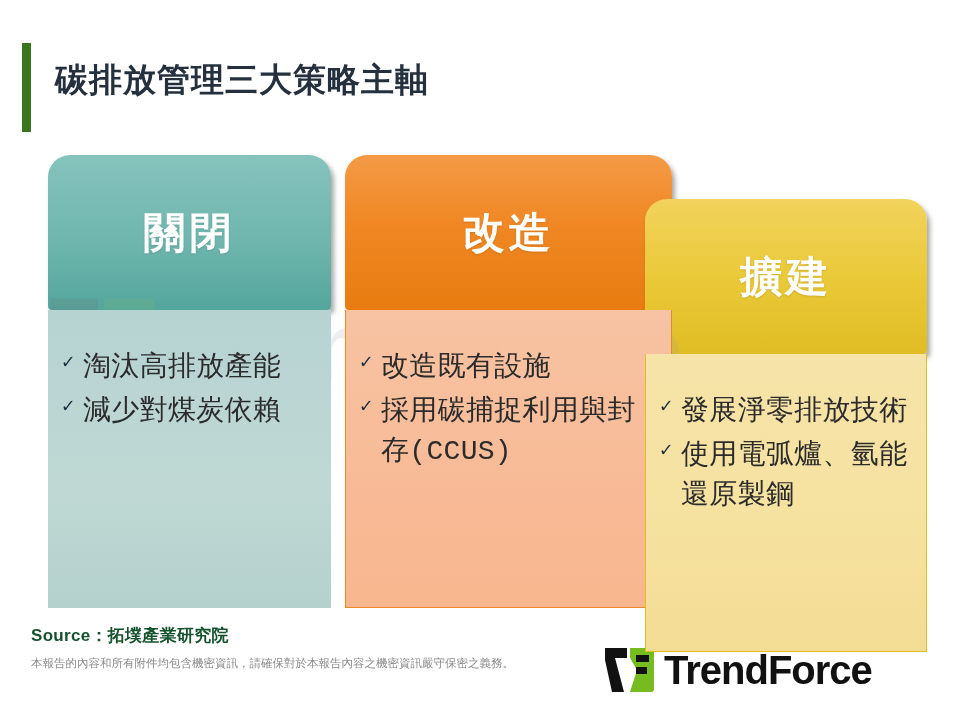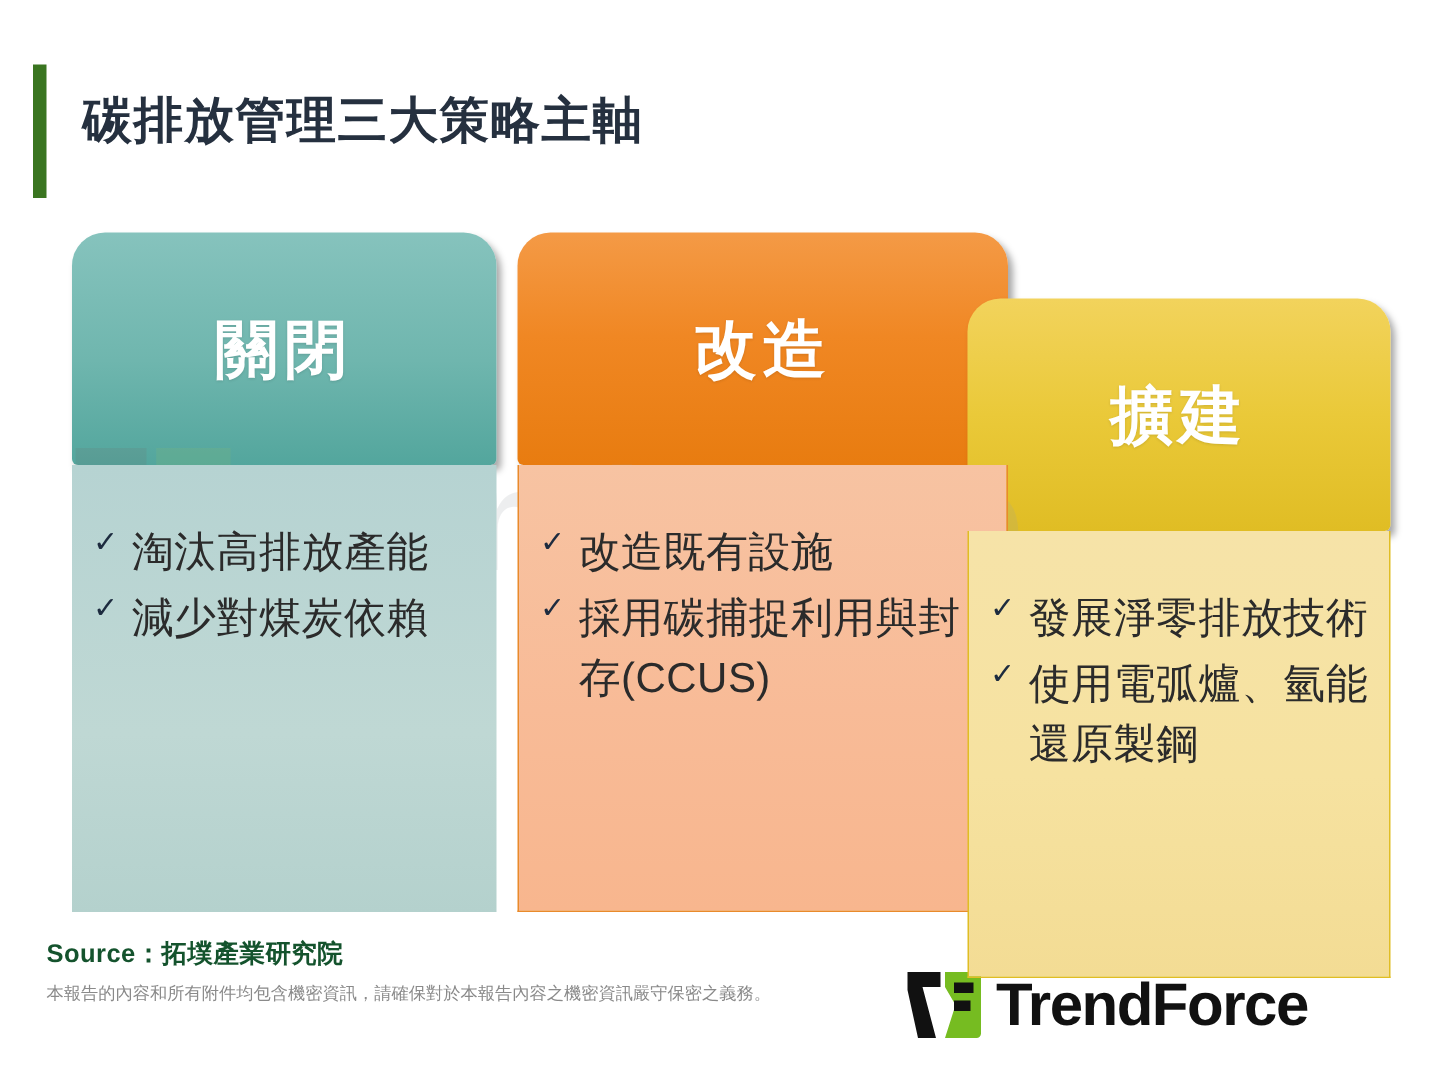--- a/index.html
+++ b/index.html
@@ -32,21 +32,21 @@
     display:flex; align-items:center; gap:14px;
     z-index:3;
   }
   .wm-mark{ width:112px; height:104px; position:relative; flex:0 0 auto;}
   .wm-text{
     font-size:97px; font-weight:bold; color:#9aa0a6;
     letter-spacing:-2px; line-height:1;
   }
 
   
-  .cards{ position:absolute; left:0; top:0; width:960px; height:720px; }
+  .cards{ position:absolute; left:0; top:0; width:960px; height:720px;font-family:Liberation Mono, monospace; }
   .card{ position:absolute; top:155px; width:283px; height:453px; }
   .card.c1{ left:48px; }
   .card.c2{ left:345px; width:327px;border-radius:31px;}
   .card.c3{ left:645px; width:282px;}
 
   .card-head{
     position:relative; height:155px; width:100%;
     border-radius:22px 22px 4px 4px;
     display:flex; align-items:center; justify-content:center;
     box-shadow:3px 4px 5px rgba(0,0,0,0.35);

